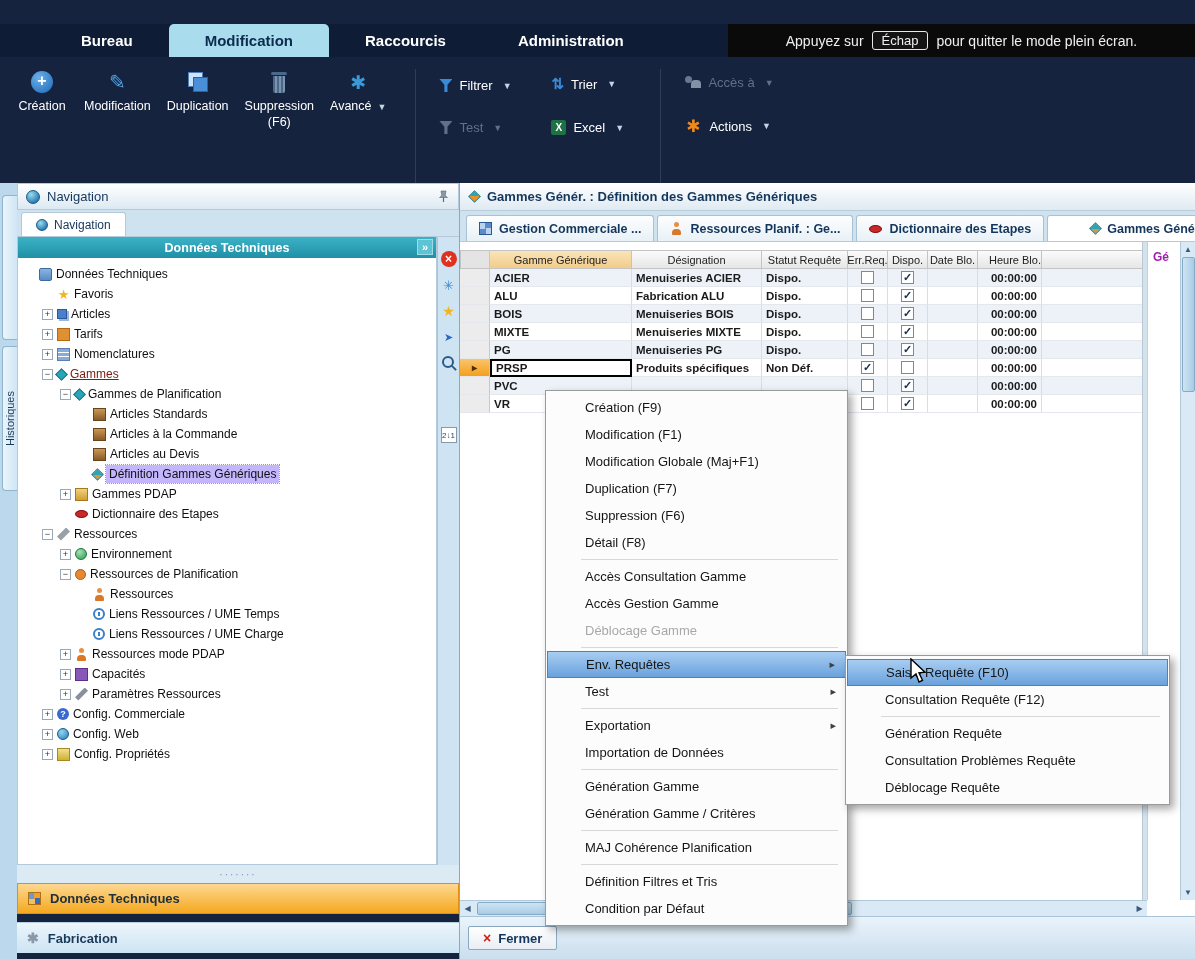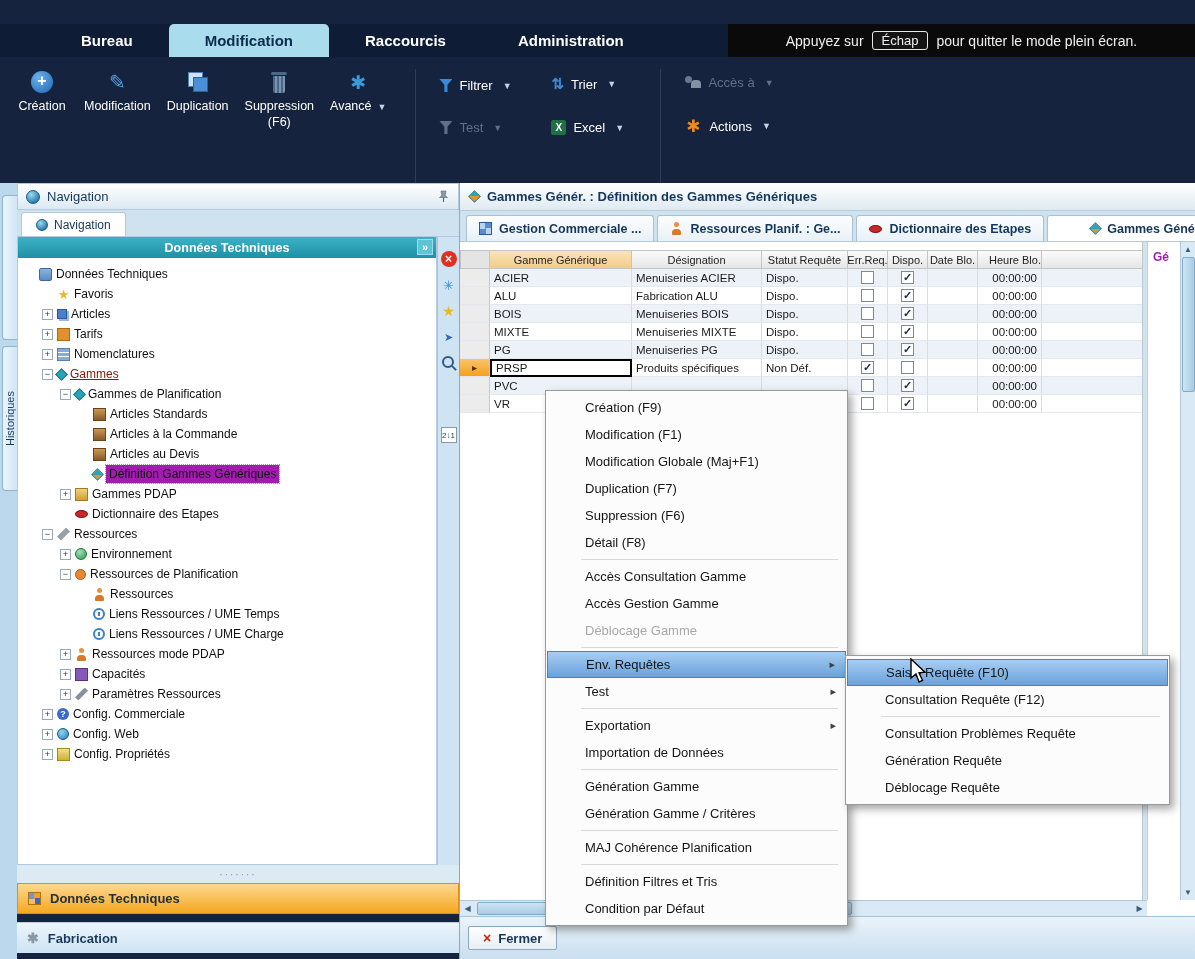--- a/index.html
+++ b/index.html
@@ -98,21 +98,21 @@
 .ic-clock::before{content:"";position:absolute;width:2px;height:4px;background:#3a80c8;top:2px;}
 .ic-capacites{background:#8858b8;border:1px solid #5a3088;}
 .ic-params{background:#8890a0;clip-path:polygon(0 75%,75% 0,100% 25%,25% 100%);}
 .ic-confcom{width:12px;height:12px;border-radius:50%;background:#3a6ad0;color:#fff;font-size:9px;font-weight:bold;}
 .ic-confcom::before{content:"?";}
 .ic-confweb{border-radius:50%;background:radial-gradient(circle at 35% 30%,#90d8f0,#2a7ab8);width:12px;height:12px;border:1px solid #1a5a90;}
 .ic-confprop{background:linear-gradient(#f0e090,#d0b030);border:1px solid #a88820;}
 .ic-grid{background:conic-gradient(#5a8ad0 0 25%,#b8d4ee 0 50%,#5a8ad0 0 75%,#b8d4ee 0);border:1px solid #2a5890;}
 .tlabel{overflow:hidden;text-overflow:ellipsis;}
 .tlabel.ul{text-decoration:underline;color:#7a2010;}
-.tree-row.sel .tlabel{background:#a21caf;padding:2px 3px;outline:1px dotted #9a9a9a;}
+.tree-row.sel .tlabel{background:#c4b5fd;padding:2px 3px;outline:1px dotted #9a9a9a;}
 
 .tool-strip{width:22px;background:#cfe4f2;border-left:1px solid #a8c4d8;display:flex;flex-direction:column;align-items:center;padding-top:14px;gap:10px;flex:none;}
 .tool{width:16px;height:16px;display:flex;align-items:center;justify-content:center;font-size:13px;position:relative;}
 .tool:last-child{margin-top:46px;}
 .ti-close{background:#e03020;border-radius:50%;color:#fff;}
 .ti-close::before{content:"×";font-size:12px;font-weight:bold;line-height:1;}
 .ti-settings::before{content:"✳";color:#3a8ad0;}
 .ti-star::before{content:"★";color:#f0b520;font-size:14px;}
 .ti-pointer::before{content:"➤";color:#2a6ac0;font-size:11px;}
 .ti-search::before{content:"";width:8px;height:8px;border:2px solid #2a5a8a;border-radius:50%;position:absolute;top:1px;left:1px;}
@@ -135,21 +135,21 @@
 .main-title{height:28px;background:linear-gradient(#ffffff,#dfeaf2);border-bottom:1px solid #b8ccda;display:flex;align-items:center;gap:8px;padding:0 10px;font-weight:bold;font-size:13px;color:#14365c;flex:none;}
 .mtitle-icon{width:9px;height:9px;background:linear-gradient(135deg,#2aa5b8 50%,#e8922a 50%);transform:rotate(45deg);border:1px solid #137888;flex:none;}
 .main-tabs{height:31px;background:#cfe2f0;display:flex;align-items:flex-end;gap:3px;padding:3px 0 0 6px;border-bottom:1px solid #b4cada;overflow:hidden;flex:none;}
 .mtab{height:26px;background:linear-gradient(#fdfefe,#e8f1f7);border:1px solid #a8c2d4;border-bottom:none;border-radius:3px 3px 0 0;display:flex;align-items:center;gap:7px;padding:0 12px;font-size:12.5px;font-weight:bold;color:#14365c;white-space:nowrap;flex:none;}
 .mtab.active{background:#fff;padding-left:43px;}
 .table-zone{flex:1;background:#fff;position:relative;padding-top:8px;min-height:0;}
 .thead{display:flex;height:19px;width:682px;}
 .th{border:1px solid #c4c4c4;border-left:none;background:linear-gradient(#fbfbfb,#e6e6e6);font-size:11px;color:#222;display:flex;align-items:center;justify-content:center;overflow:hidden;white-space:nowrap;}
 .th.c-rowhead{border-left:1px solid #c4c4c4;background:#e4e4e4;}
 .th.c-gamme{background:linear-gradient(#fae4b8,#f2cc8a);}
-.trow{display:flex;height:18px;width:682px;}
+.trow{display:flex;height:18px;width:682px;font-weight:bold;}
 .trow:nth-of-type(odd){background:#edf2f8;}
 .trow.sel{background:#fff;}
 .tc{border-right:1px solid #d8dde2;border-bottom:1px solid #e4e8ec;display:flex;align-items:center;padding:0 4px;font-size:11.5px;overflow:hidden;white-space:nowrap;}
 .c-rowhead{width:30px;flex:none;background:#ececec;border-right:1px solid #c8c8c8;justify-content:center;color:#555;font-size:9px;}
 .trow.sel .c-rowhead{background:linear-gradient(#fbc46a,#f49f1e);}
 .trow.sel .c-rowhead::before{content:"▸";color:#4a3000;font-size:10px;}
 .c-gamme{width:142px;flex:none;}
 .c-des{width:130px;flex:none;}
 .c-statut{width:86px;flex:none;}
 .c-err{width:40px;flex:none;justify-content:center;}
@@ -840,26 +840,26 @@
         <span class="cm-label">Consultation Requête (F12)</span>
         <span class="cm-arrow">▸</span>
       </div>
 
       <div class="cm-item type-sep">
         
         
       </div>
 
       <div class="cm-item">
+        <span class="cm-label">Génération Requête</span>
+        <span class="cm-arrow">▸</span>
+      </div>
+
+      <div class="cm-item">
         <span class="cm-label">Consultation Problèmes Requête</span>
-        <span class="cm-arrow">▸</span>
-      </div>
-
-      <div class="cm-item">
-        <span class="cm-label">Génération Requête</span>
         <span class="cm-arrow">▸</span>
       </div>
 
       <div class="cm-item">
         <span class="cm-label">Déblocage Requête</span>
         <span class="cm-arrow">▸</span>
       </div>
     </div>
 
   <svg class="cursor-svg" width="22" height="26" viewBox="0 0 22 26">

